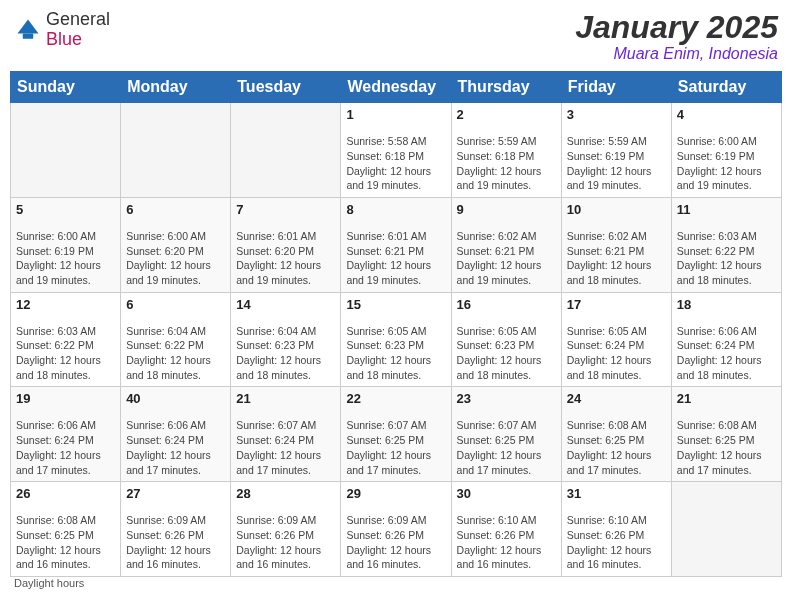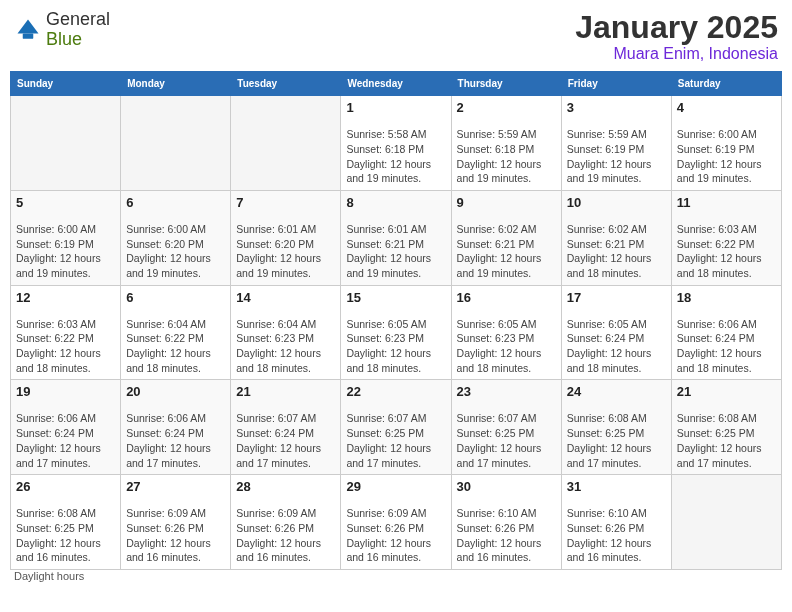--- a/index.html
+++ b/index.html
@@ -21,27 +21,28 @@
       display: flex;
       align-items: center;
       gap: 4px;
     }
     .logo-text {
       font-size: 18px;
       font-weight: normal;
       line-height: 1.1;
     }
     .logo-general { color: #333; }
-    .logo-blue { color: #4d7c0f; }
+    .logo-blue { color: #be185d; }
     .logo-icon {
       width: 28px;
       height: 28px;
     }
     .title-block {
       text-align: right;
+      font-style: italic;
     }
     .month-title {
       font-size: 32px;
       font-weight: bold;
       color: #333;
       line-height: 1.1;
     }
     .subtitle {
       font-size: 16px;
       color: #6d28d9;
@@ -49,21 +50,21 @@
     .calendar {
       width: 100%;
       border-collapse: collapse;
       border: 1px solid #ccc;
     }
     .calendar th {
       background-color: #2a6db5;
       color: #fff;
       text-align: left;
       padding: 6px 6px;
-      font-size: 10px;
+      font-size: 16px;
       font-weight: bold;
       border: 1px solid #2a6db5;
     }
     .calendar td {
       vertical-align: top;
       border: 1px solid #ccc;
       padding: 4px 5px;
       width: calc(100% / 7);
       min-height: 80px;
       font-size: 11px;
@@ -210,21 +211,21 @@
           <span class="day-number">18</span>
           <div class="day-info">Sunrise: 6:06 AM<br>Sunset: 6:24 PM<br>Daylight: 12 hours and 18 minutes.</div>
         </td>
       </tr>
       <tr>
         <td>
           <span class="day-number">19</span>
           <div class="day-info">Sunrise: 6:06 AM<br>Sunset: 6:24 PM<br>Daylight: 12 hours and 17 minutes.</div>
         </td>
         <td>
-          <span class="day-number">20</span>
+          <span class="day-number">40</span>
           <div class="day-info">Sunrise: 6:06 AM<br>Sunset: 6:24 PM<br>Daylight: 12 hours and 17 minutes.</div>
         </td>
         <td>
           <span class="day-number">21</span>
           <div class="day-info">Sunrise: 6:07 AM<br>Sunset: 6:24 PM<br>Daylight: 12 hours and 17 minutes.</div>
         </td>
         <td>
           <span class="day-number">22</span>
           <div class="day-info">Sunrise: 6:07 AM<br>Sunset: 6:25 PM<br>Daylight: 12 hours and 17 minutes.</div>
         </td>

